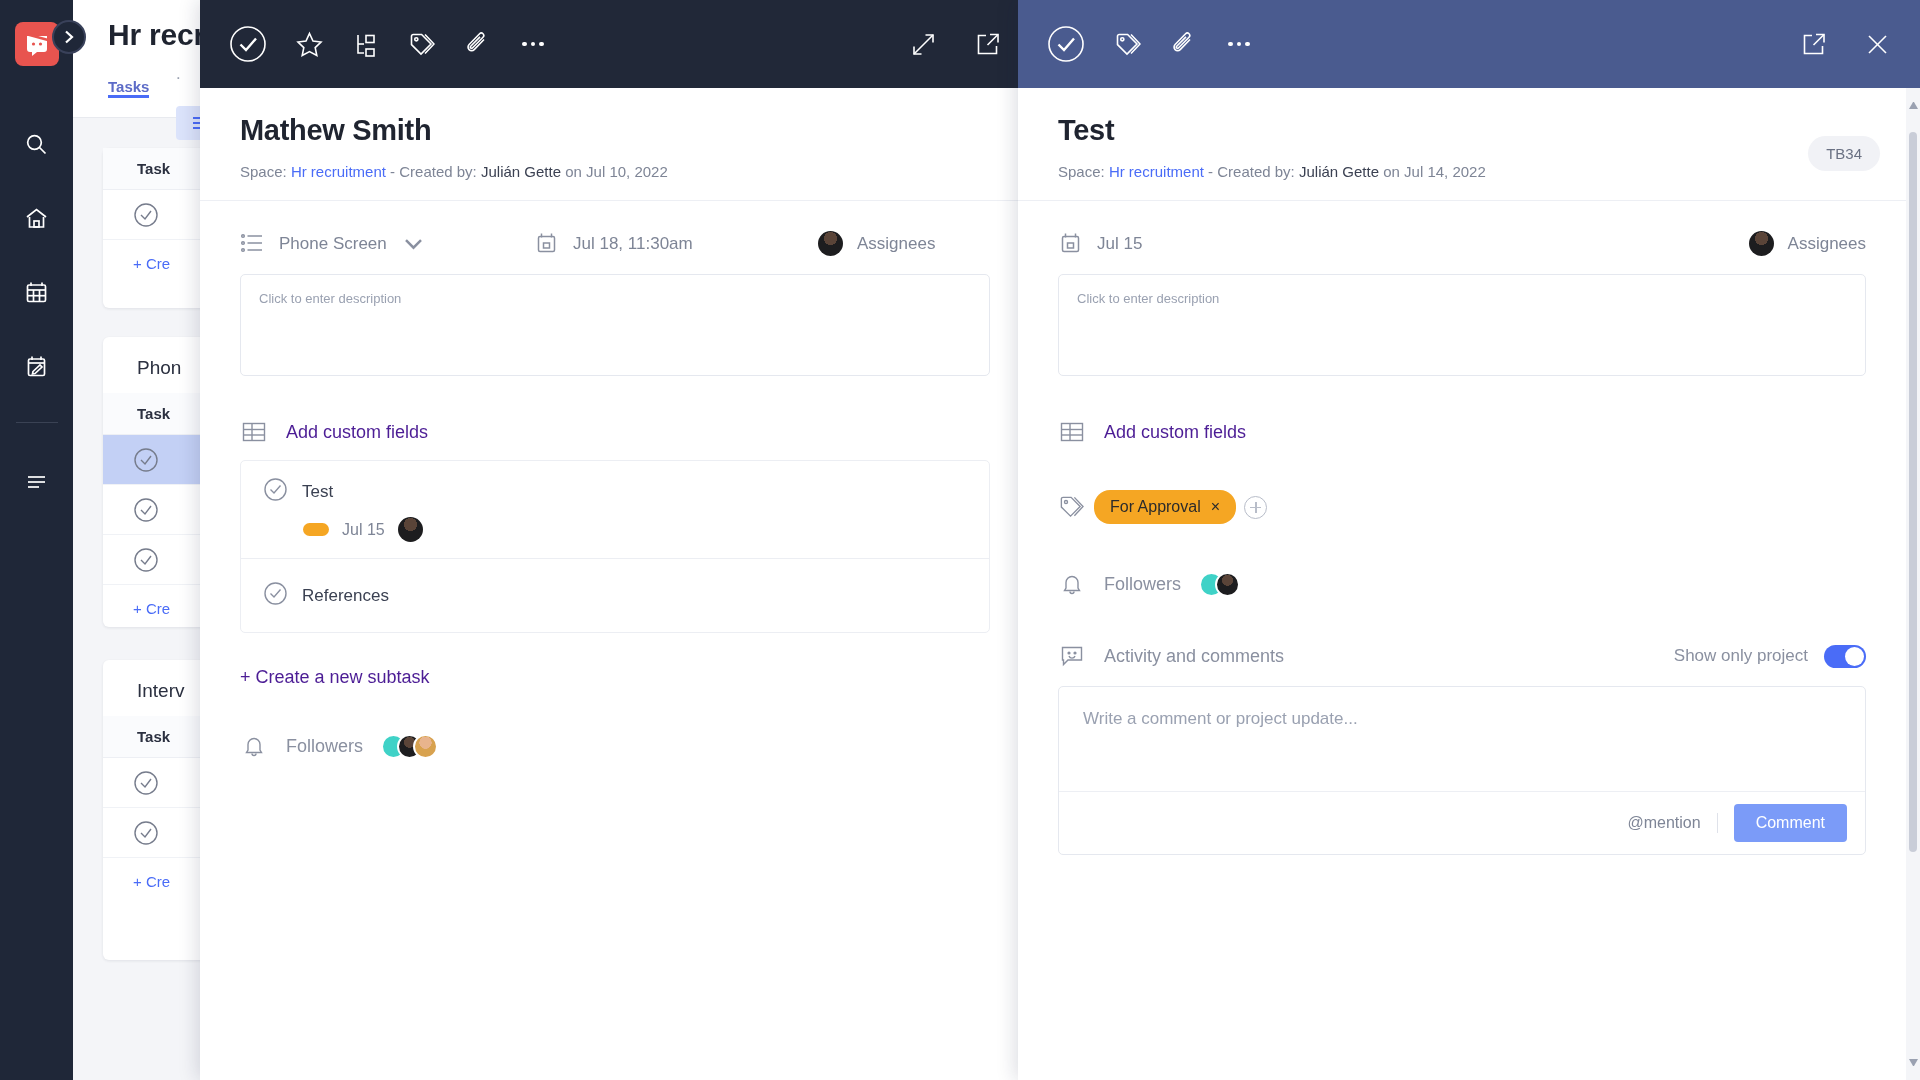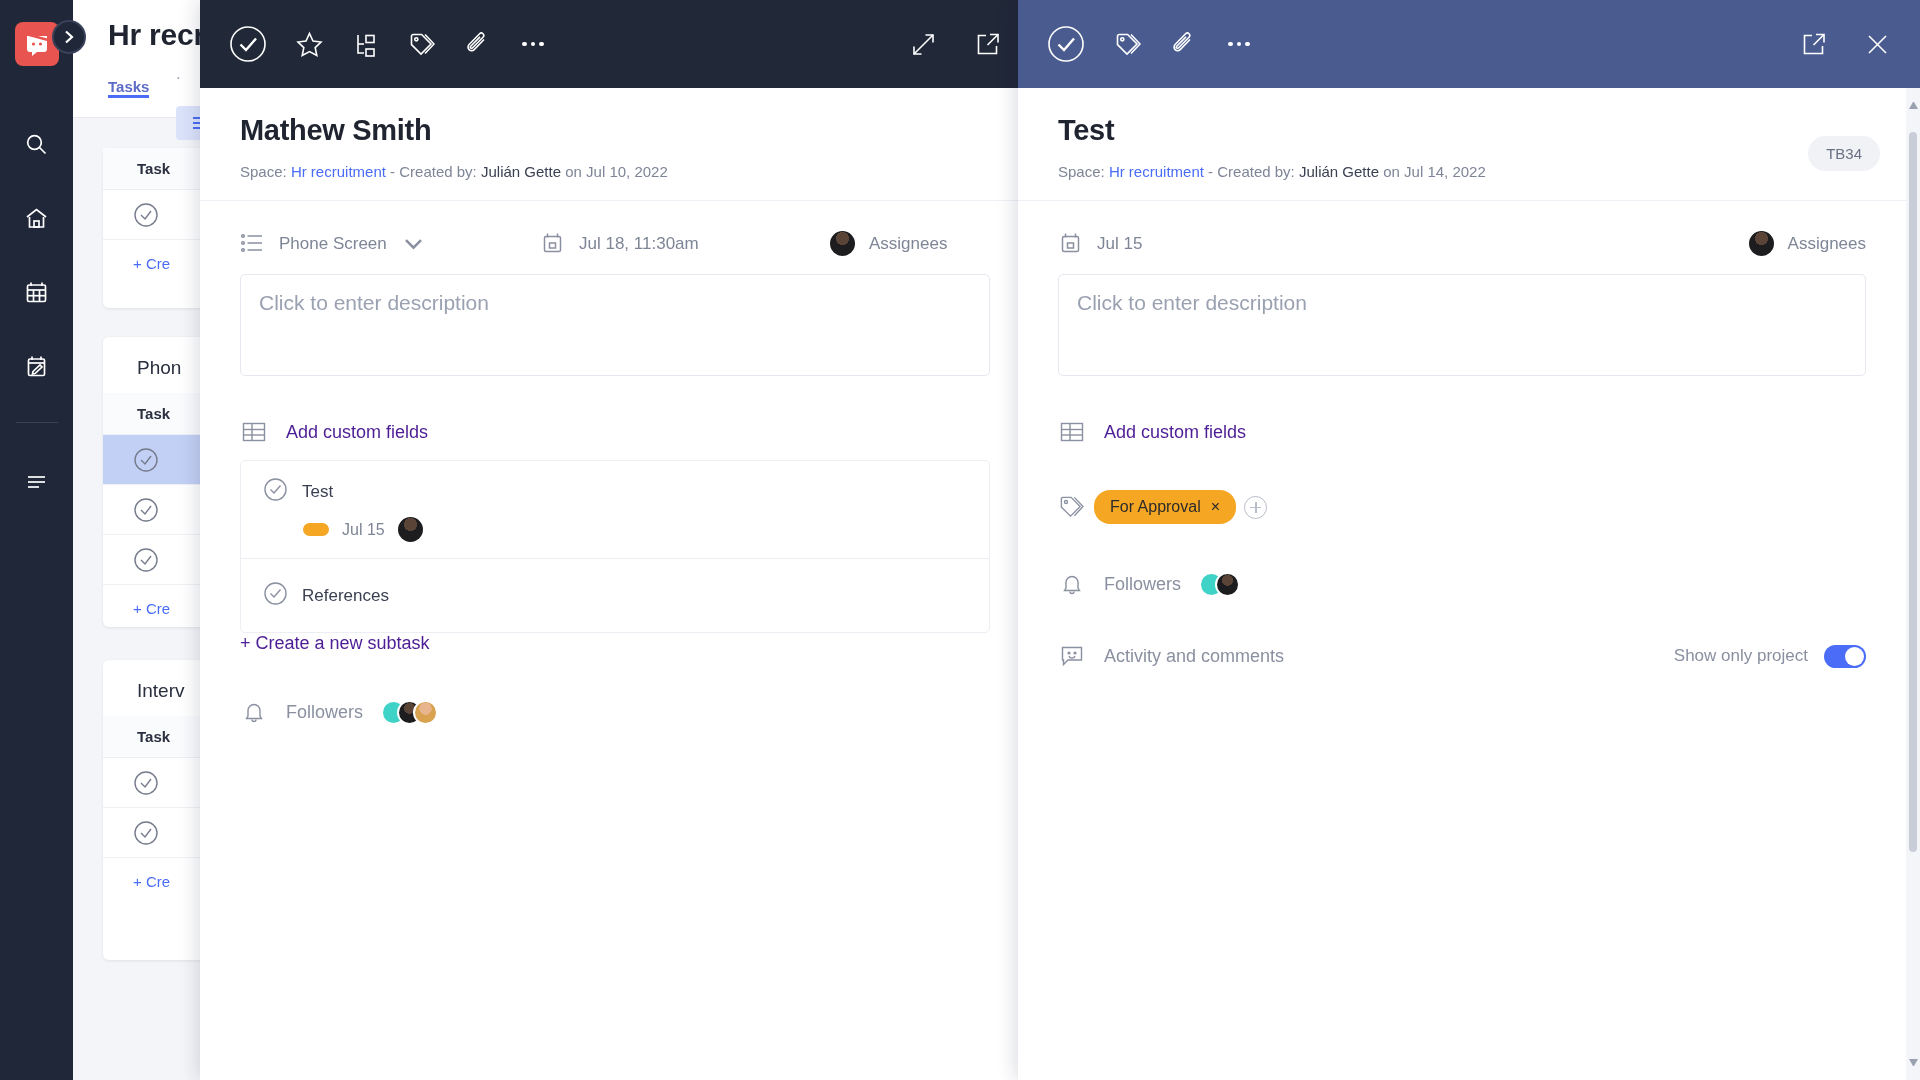--- a/index.html
+++ b/index.html
@@ -85,27 +85,27 @@
   .ptitle { font-size: 29px; font-weight: 700; color: #1f2430; letter-spacing: -0.3px; }
   .pmeta { margin-top: 16px; font-size: 15px; color: #7e8596; }
   .pmeta .lnk { color: #4a6cf7; }
   .pmeta .nm { color: #3b4152; }
   .pill-code {
     position: absolute; right: 40px; top: 48px; background: #f1f2f6; color: #6a7183;
     border-radius: 18px; padding: 9px 18px; font-size: 15px;
   }
 
   .pbody { flex: 1; overflow: hidden; padding: 0 40px; position: relative; }
-  .prow { display: flex; align-items: center; gap: 10px; padding: 30px 0 0 0; }
+  .prow { display: flex; align-items: center; gap: 4px; padding: 30px 0 0 0; }
   .field { display: flex; align-items: center; gap: 14px; font-size: 17px; color: #7e8596; cursor: pointer; }
   .field svg { width: 25px; height: 25px; stroke: #8a90a0; fill: none; stroke-width: 1.5; }
   .chev { width: 15px; height: 15px; stroke: #8a90a0; stroke-width: 2; fill: none; }
   .desc-box {
     margin-top: 18px; border: 1px solid #e5e8ef; border-radius: 5px; height: 102px;
-    padding: 16px 18px; color: #9aa1b1; font-size: 21px; cursor: text;
+    padding: 16px 18px; color: #9aa1b1; font-size: 13px; cursor: text;
   }
   .lrow { display: flex; align-items: center; gap: 18px; margin-top: 42px; }
   .lrow .ic { width: 28px; height: 28px; display: flex; align-items: center; justify-content: center; }
   .lrow .ic svg { width: 26px; height: 26px; stroke: #8a90a0; fill: none; stroke-width: 1.4; }
   .blue-link { color: #4c1d95; font-size: 18px; cursor: pointer; }
   .gray-lbl { color: #8a90a0; font-size: 18px; }
 
   .subhdr { display: flex; align-items: center; margin-top: 44px; }
   .hide-comp { margin-left: auto; display: flex; align-items: center; gap: 16px; color: #8a90a0; font-size: 17px; }
   .toggle { width: 42px; height: 23px; border-radius: 12px; background: #4a6cf7; position: relative; cursor: pointer; }
@@ -428,21 +428,21 @@
         <div class="subitem-top">
           <span class="ck"><svg viewBox="0 0 25 25">
                 <circle cx="12.5" cy="12.5" r="10.5"></circle>
                 <polyline points="7.5,12.5 11,16 17.5,8.5"></polyline>
               </svg></span>
           <span class="subitem-name">References</span>
         </div>
       </div>
     </div>
 
-    <div style="" class="blue-link">+ Create a new subtask</div>
+    <div style="margin-top:34px;" class="blue-link">+ Create a new subtask</div>
 
     <div class="lrow" style="margin-top:44px;">
       <span class="ic">
           <svg viewBox="0 0 26 26">
             <path d="M7 17 V11.5 a6 6 0 0 1 12 0 V17 l1.5 2.5 H5.5 z"></path>
             <path d="M11 20.5 a2 2 0 0 0 4 0"></path>
           </svg>
         </span>
       <span class="gray-lbl">Followers</span>
       <span class="av-grp">
@@ -583,20 +583,30 @@
             <path d="M10 13 a3.2 3.2 0 0 0 6 0"></path>
           </svg>
         </span>
       <span class="gray-lbl">Activity and comments</span>
       <span class="hide-comp" style="margin-left:auto;">
         <span>Show only project</span>
         <span class="toggle"></span>
       </span>
     </div>
 
+    <div class="comment-box">
+      <div class="comment-ph">
+        <span>Write a comment or project update...</span>
+      </div>
+      <div class="comment-foot">
+        <span class="mention">@mention</span>
+        <span class="vline"></span>
+        <button class="btn-comment">Comment</button>
+      </div>
+    </div>
   </div>
 
   <div class="pscroll">
     <span class="arw up"></span>
     <span class="thumb"></span>
     <span class="arw dn"></span>
   </div>
 </div>
 
 </body></html>

